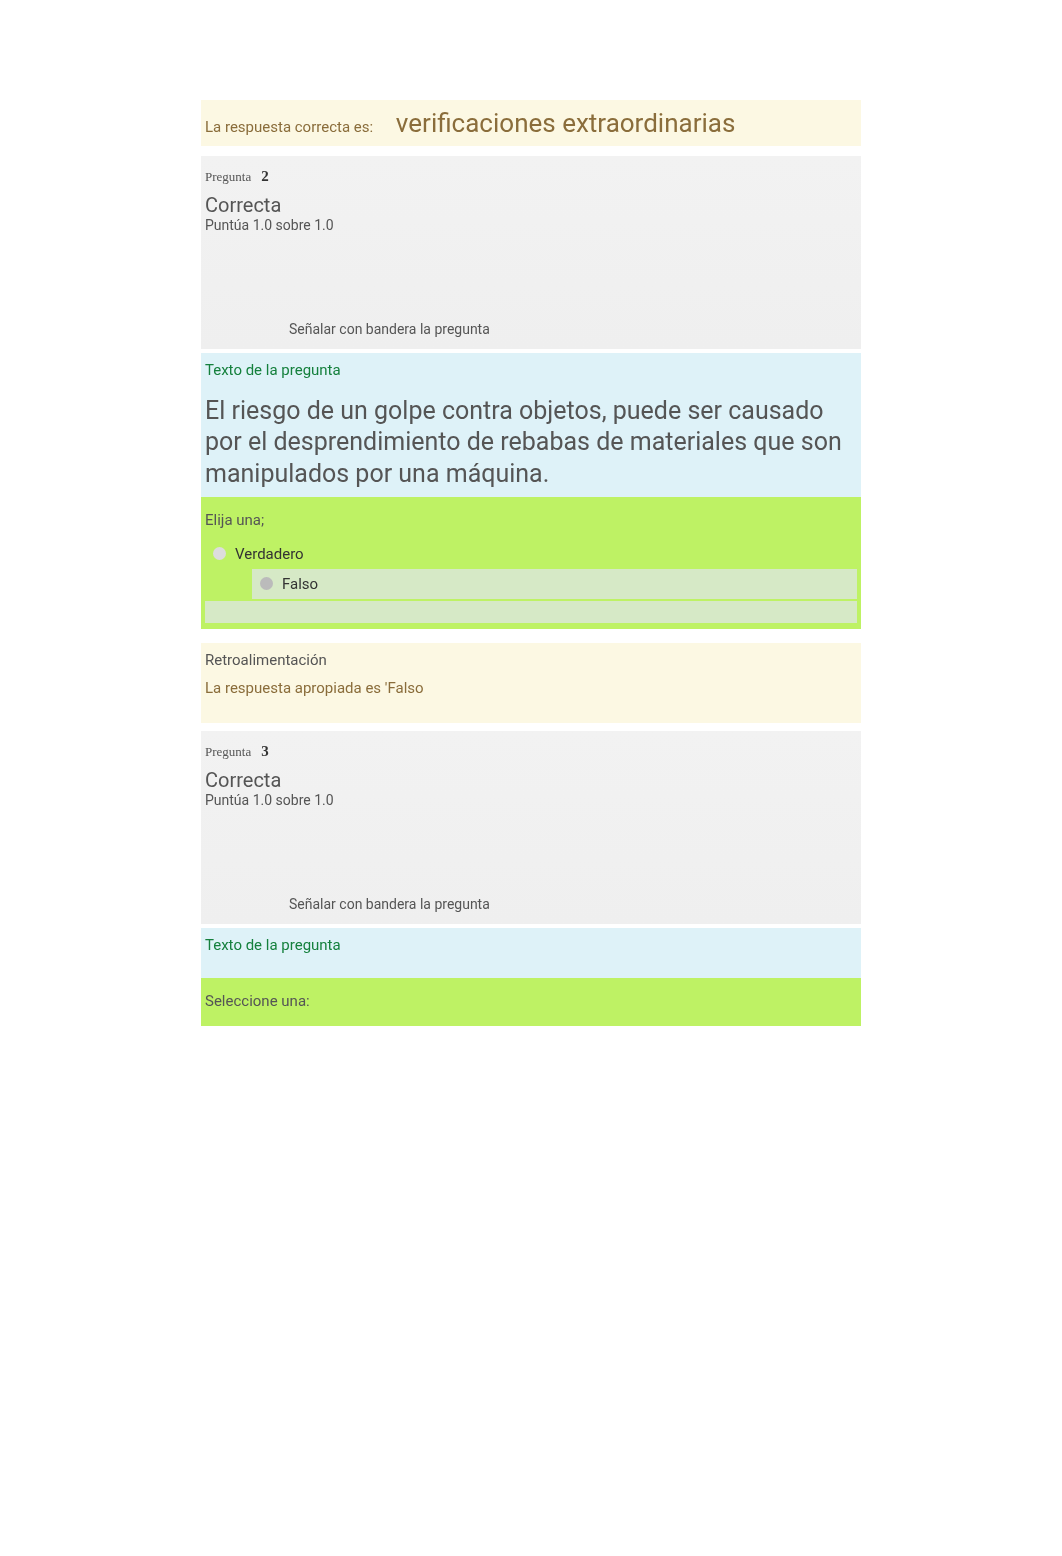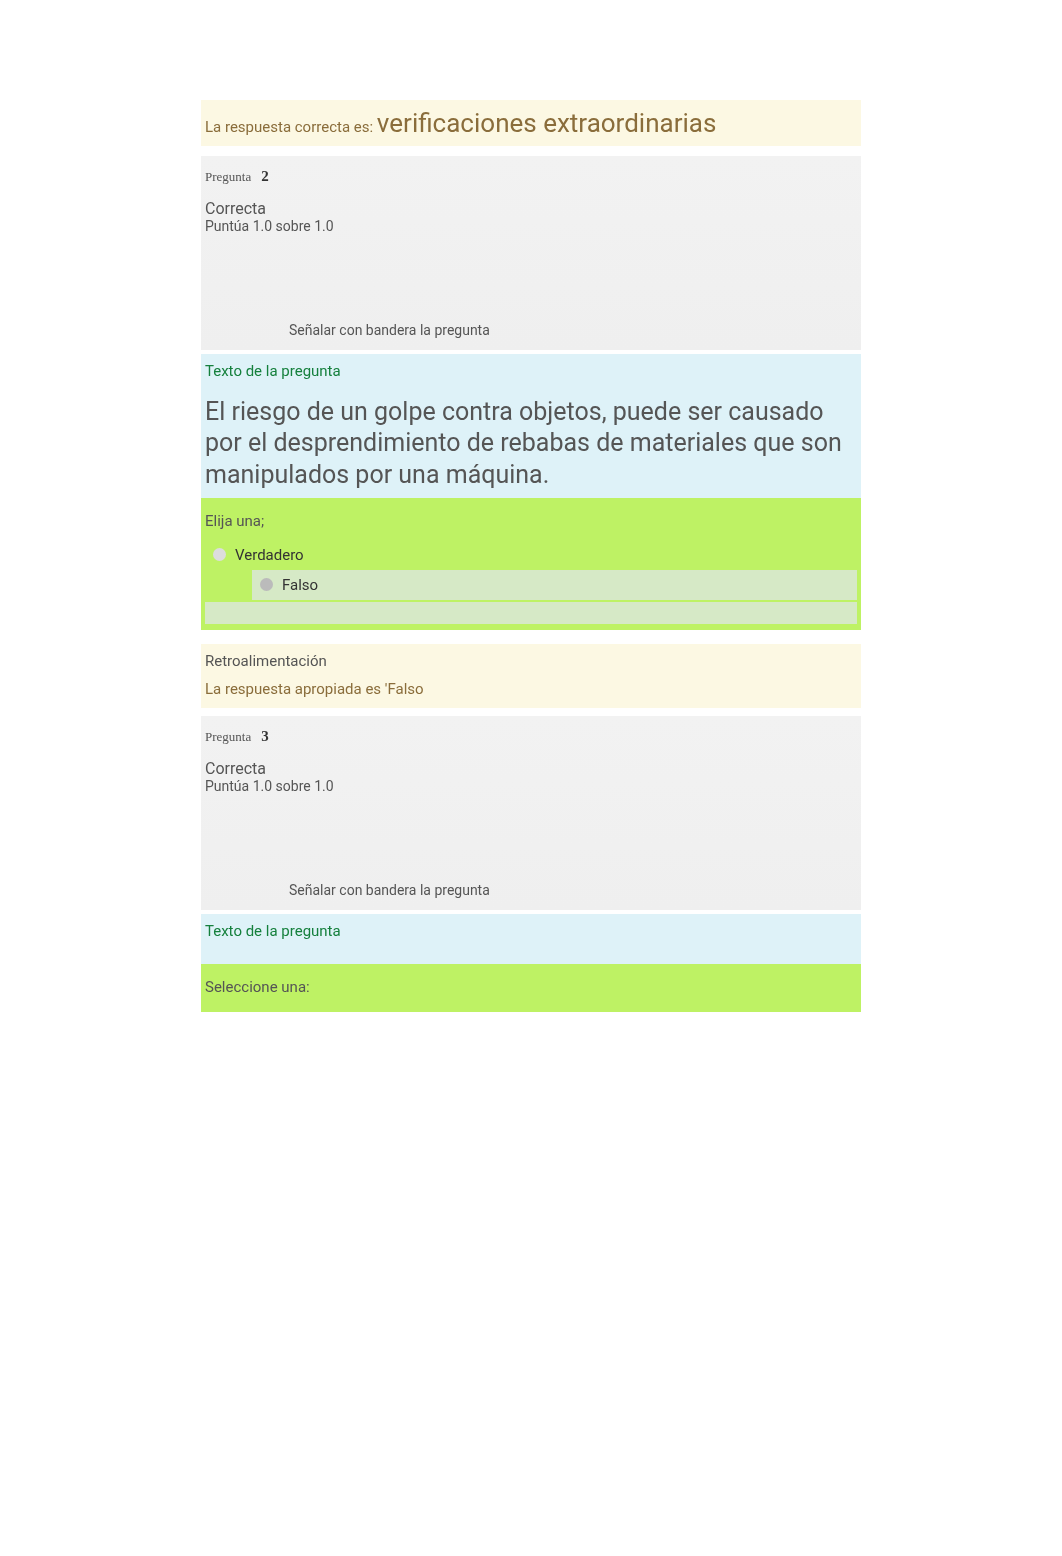--- a/index.html
+++ b/index.html
@@ -24,43 +24,44 @@
       margin-bottom: 10px;
     }
     .correct-answer-prefix {
       color: #8a6d3b;
       font-size: 15px;
     }
     .correct-answer-value {
       color: #8a6d3b;
       font-size: 26px;
       font-weight: 400;
+      margin-left: 19px;
     }
     .question-header {
       background: #f0f0f0;
       background: linear-gradient(to bottom, #f2f2f2 0%, #efefef 100%);
       padding: 10px 4px 12px 4px;
       margin-bottom: 4px;
     }
     .question-label {
       font-size: 13px;
       color: #555;
       font-family: Georgia, serif;
     }
     .question-number {
       font-size: 15px;
       color: #333;
       font-family: Georgia, serif;
       font-weight: 600;
       margin-left: 6px;
     }
     .question-status {
-      font-size: 16px;
-      color: #555;
-      margin-top: 14px;
+      font-size: 20px;
+      color: #555;
+      margin-top: 8px;
     }
     .question-score {
       font-size: 14px;
       color: #555;
       margin-top: 0px;
     }
     .flag-area {
       margin-top: 88px;
       margin-left: 84px;
       font-size: 14px;
@@ -114,21 +115,21 @@
       height: 13px;
       border-radius: 50%;
       background: #ddd;
     }
     .radio-dot.filled {
       background: #bbb;
     }
     .feedback-section {
       background: #fcf8e3;
       margin-top: 14px;
-      padding: 8px 4px 10px 4px;
+      padding: 8px 4px 26px 4px;
     }
     .feedback-heading {
       font-size: 15px;
       color: #555;
       margin-bottom: 10px;
     }
     .feedback-text {
       font-size: 15px;
       color: #8a6d3b;
     }

